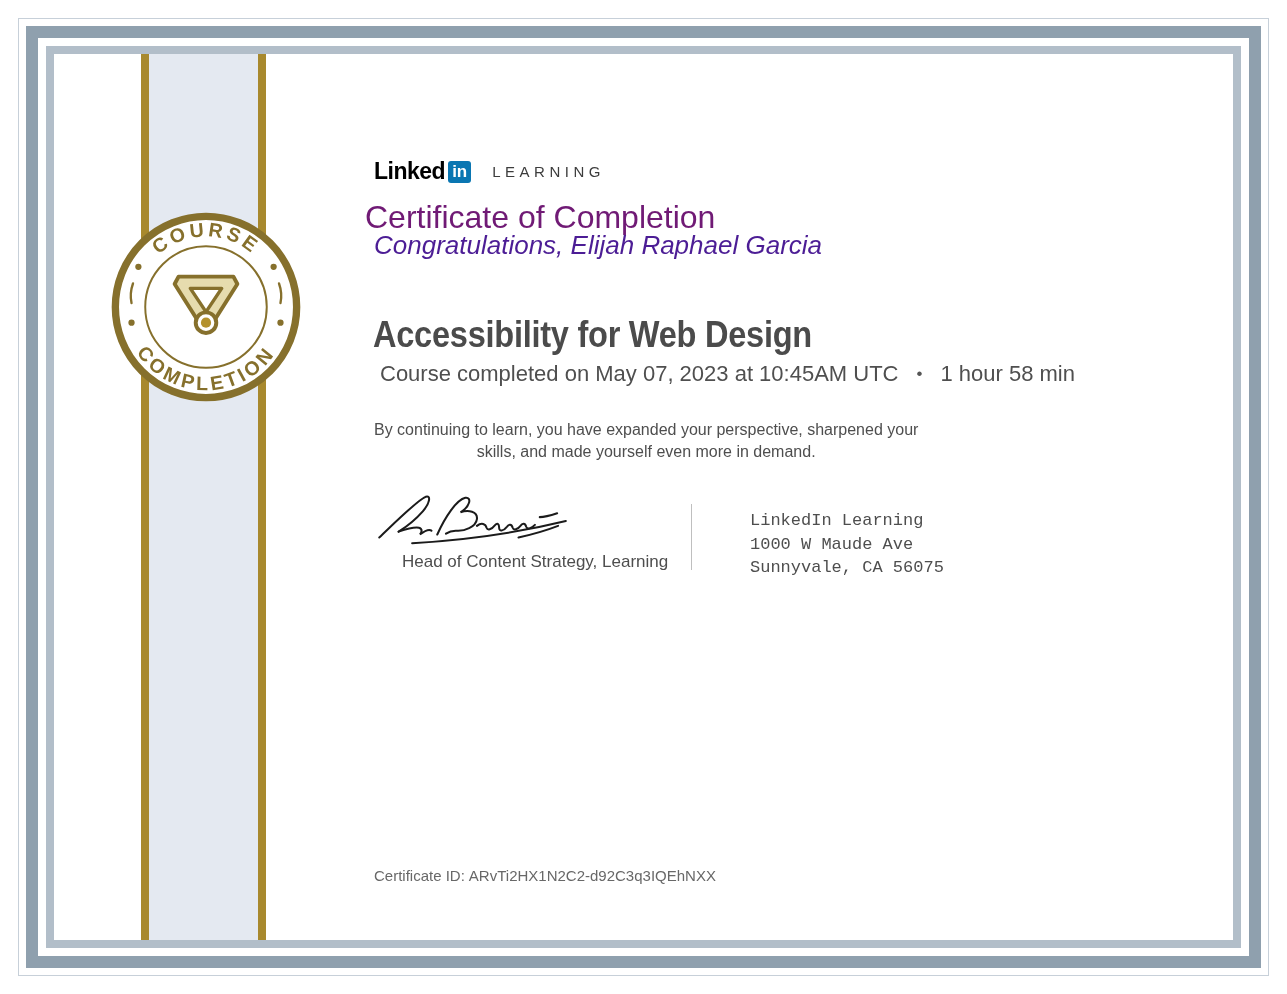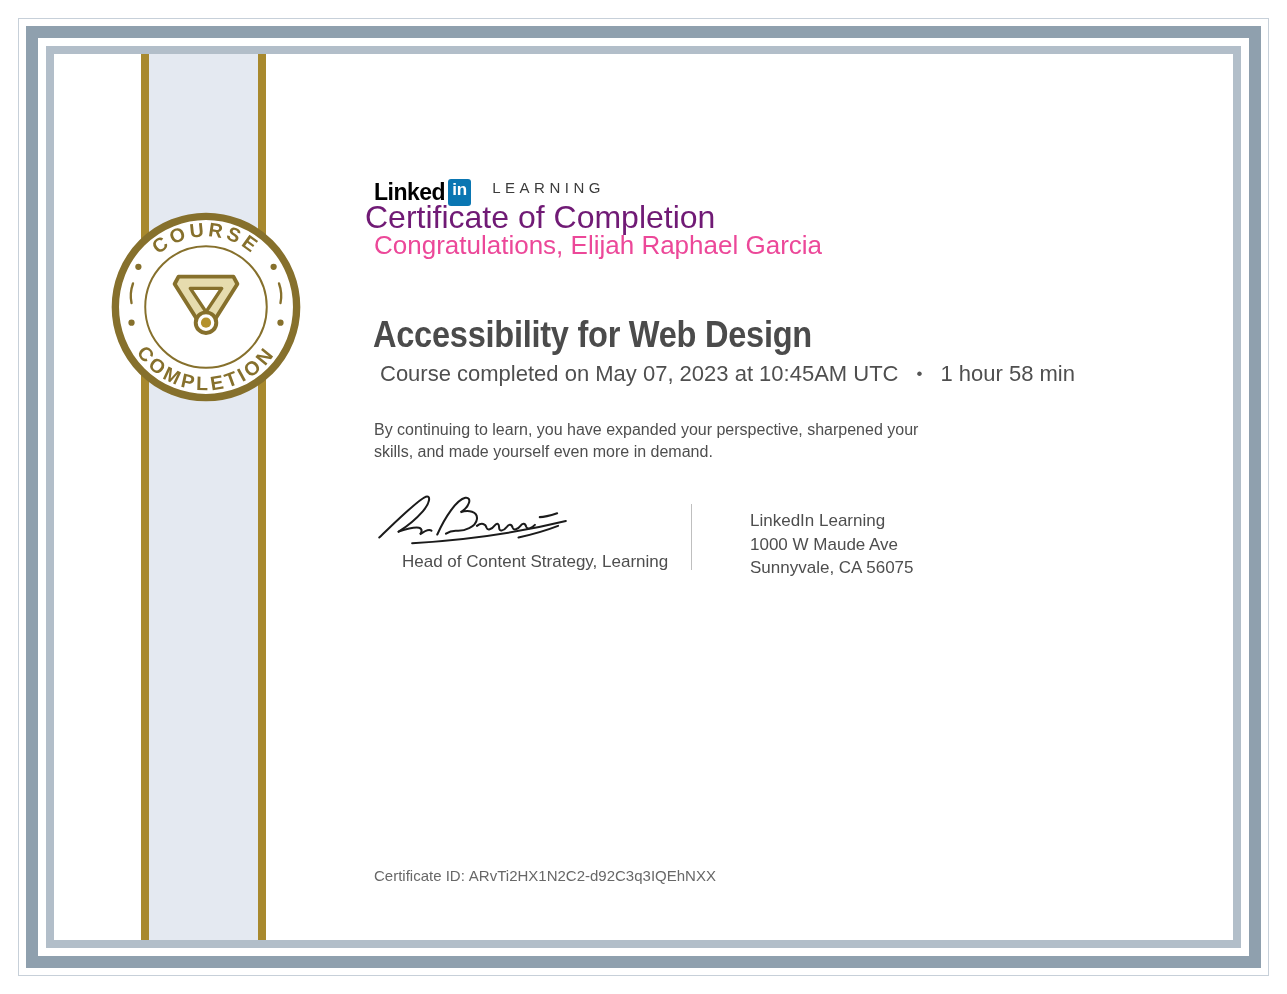--- a/index.html
+++ b/index.html
@@ -32,51 +32,51 @@
   .badge svg { display: block; width: 100%; height: 100%; }
   .badge-arc-text {
     font-family: "Liberation Sans", sans-serif;
     font-weight: 700;
     font-size: 20px;
     letter-spacing: 3.5px;
     fill: #86702c;
   }
 
   
-  .logo { position: absolute; left: 374px; top: 179px; display: flex; }
+  .logo { position: absolute; left: 374px; top: 158px; display: flex; align-items: center; }
   .logo-linked { font-size: 23px; font-weight: 700; color: #000000; letter-spacing: -0.5px; }
   .logo-in {
     margin-left: 3px;
     background: #0a76b2; color: #ffffff;
     font-size: 17px; font-weight: 700;
     border-radius: 3px;
     padding: 2px 4px 3px 4px;
     line-height: 1;
   }
   .logo-learning { margin-left: 21px; font-size: 15px; color: #3c3c3c; letter-spacing: 4.5px; }
 
   
   .heading   { position: absolute; left: 365px; top: 199px; font-size: 32px; color: #701a75; }
-  .congrats  { position: absolute; left: 374px; top: 230px; font-size: 26px; color: #ec4899; }
+  .congrats  { position: absolute; left: 374px; top: 230px; font-size: 26px; color: #4c1d95; font-style: italic; }
   .course-title {
     position: absolute; left: 373px; top: 314px;
     font-size: 37px; font-weight: 700; color: #4b4b4b;
     letter-spacing: -0.3px;
     transform: scaleX(0.88); transform-origin: left top;
     white-space: nowrap;
   }
   .date-line { position: absolute; left: 380px; top: 361px; font-size: 22px; color: #4f4f4f; white-space: nowrap; }
   .date-line .bullet { display: inline-block; margin: 0 18px; font-size: 17px; vertical-align: 2px; color: #555555; }
-  .body-text { position: absolute; left: 374px; top: 419px; font-size: 16px; color: #4e4e4e; line-height: 22px; }
+  .body-text { position: absolute; left: 374px; top: 419px; font-size: 16px; color: #4e4e4e; line-height: 22px; text-align: center; }
 
   .signature { position: absolute; left: 372px; top: 492px; width: 205px; height: 58px; }
   .signer-title { position: absolute; left: 374px; top: 552px; font-size: 17px; color: #4e4e4e; margin-left: 28px; }
 
   .divider { position: absolute; left: 691px; top: 504px; width: 1px; height: 66px; background: #bfbfbf; }
-  .address { position: absolute; left: 750px; top: 509px; font-size: 17px; color: #4e4e4e; line-height: 23.5px; }
+  .address { position: absolute; left: 750px; top: 509px; font-size: 17px; color: #4e4e4e; line-height: 23.5px; font-family: Liberation Mono, monospace; }
 
   .cert-id { position: absolute; left: 374px; top: 867px; font-size: 15px; color: #686868; }
   .cert-id .cert-id-label { margin-right: 4px; text-align: center; }
 </style>
 </head>
 <body>
 
 <div class="page">
 
   <div class="frame-thin"></div>

